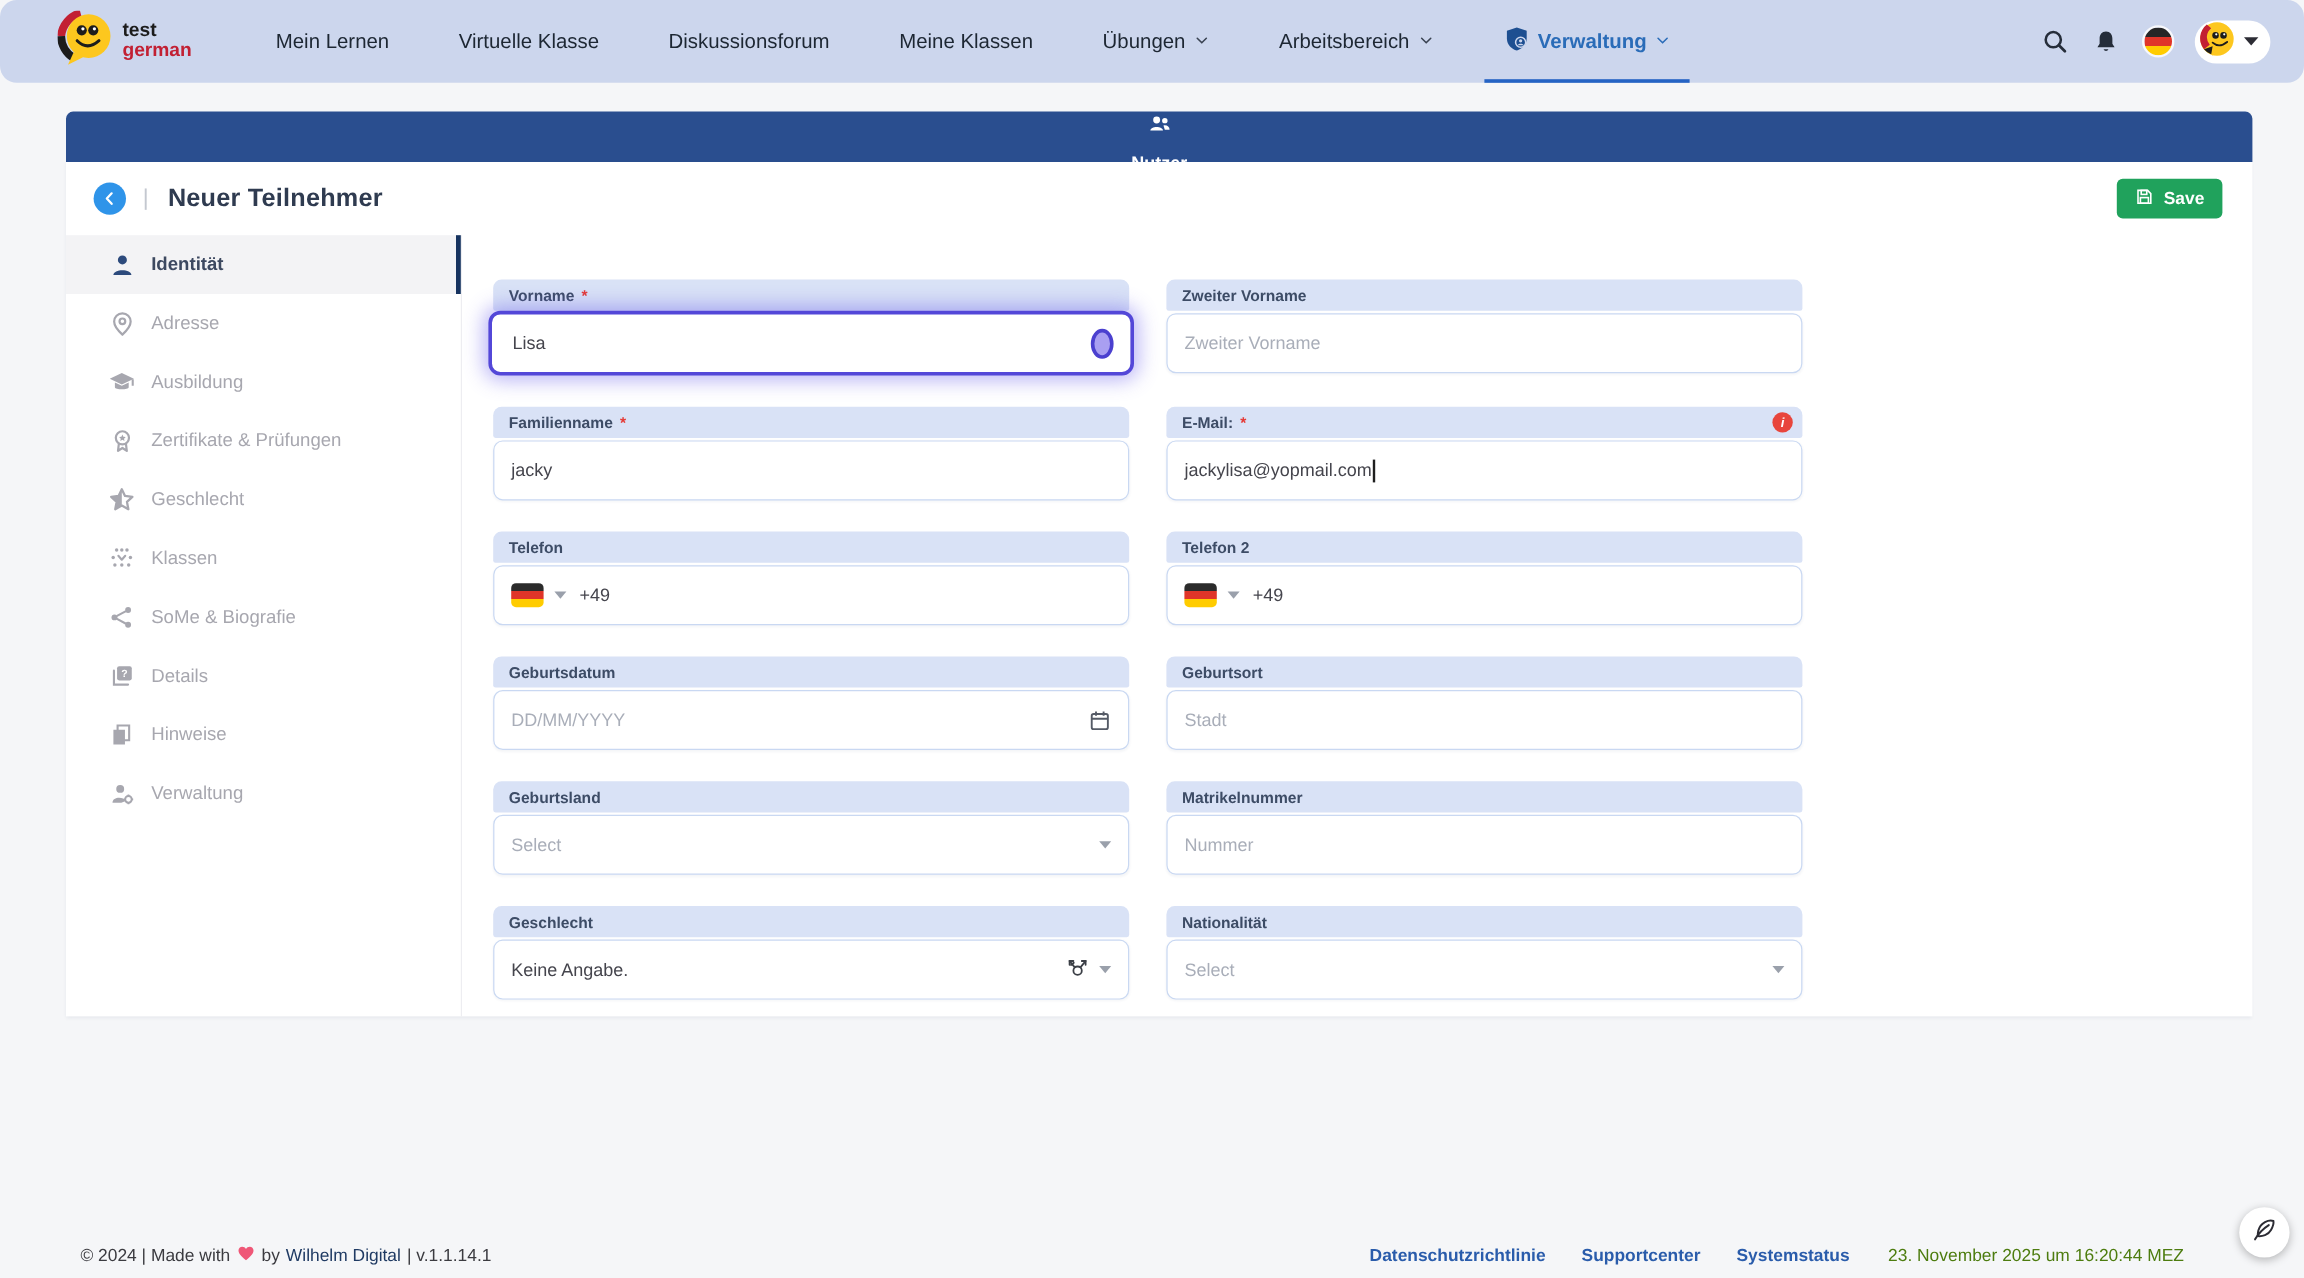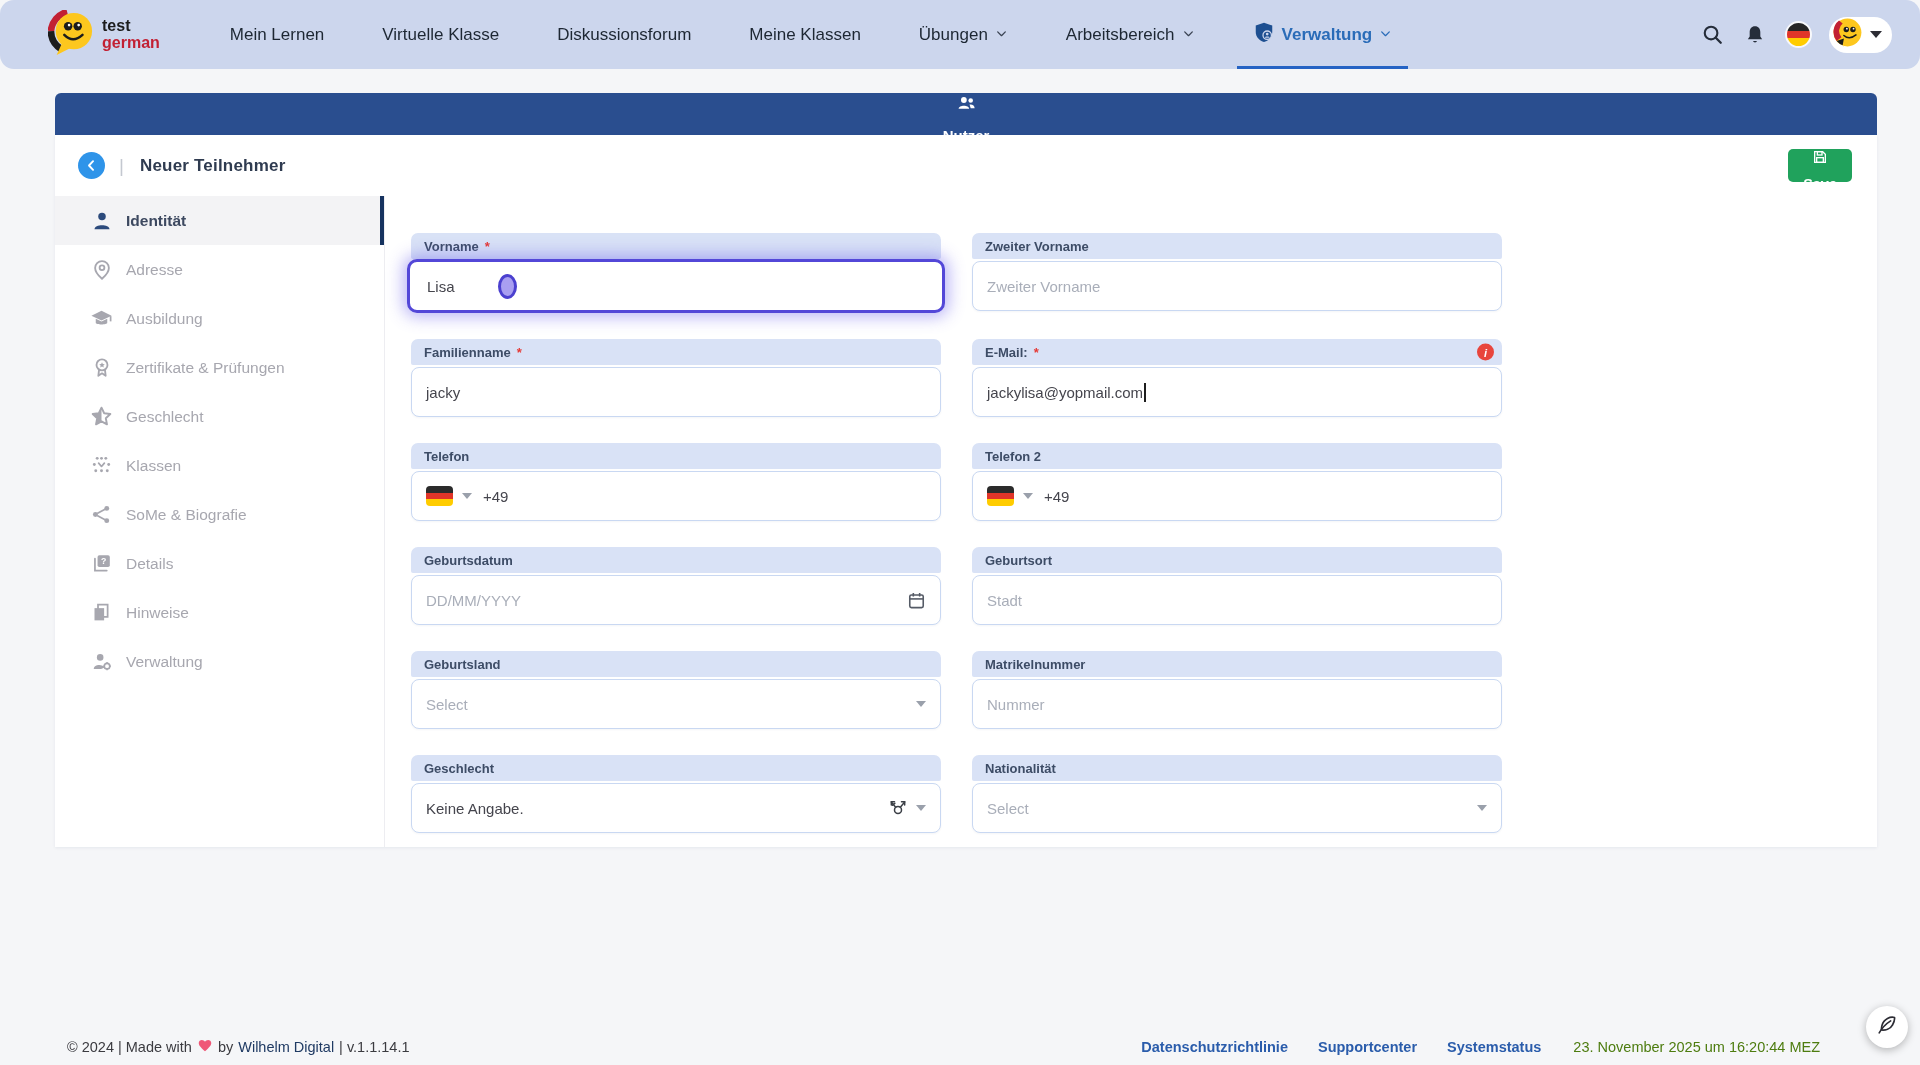--- a/index.html
+++ b/index.html
@@ -22,38 +22,38 @@
   .avatar-pill { background:#fff; border-radius:19px; height:36px; padding:0 10px 0 4px; display:flex; align-items:center; gap:8px; cursor:pointer; }
   .tri-down { width:0; height:0; border-left:6px solid transparent; border-right:6px solid transparent; border-top:7px solid #2c2c34; }
 
   
   .workspace { margin:24px 43px 0 55px; }
   .section-bar { height:42px; background:#2a4e8f; border-radius:6px 6px 0 0; display:flex; align-items:center; gap:10px; padding:0 20px; color:#fff; font-size:15px; font-weight:700;flex-direction:column; }
   .card { background:#fff; box-shadow:0 1px 3px rgba(40,60,100,.08); }
   .card-header { height:61px; display:flex; align-items:center; padding:0 25px 0 23px; }
   .back-btn { width:27px; height:27px; border-radius:50%; background:#2f94e9; display:flex; align-items:center; justify-content:center; cursor:pointer; }
   .hdr-divider { color:#c4c8d0; font-size:19px; margin:0 16px 0 14px; font-weight:400; }
-  .page-title { font-size:17px; font-weight:700; color:#2f3b50; letter-spacing:.2px; }
-  .save-btn { margin-left:auto; background:#20a25c; color:#fff; border:none; border-radius:5px; height:33px; padding:0 15px; font-size:14.5px; font-weight:700; display:flex; align-items:center; gap:8px; cursor:pointer; font-family:inherit;flex-direction:column; }
+  .page-title { font-size:21px; font-weight:700; color:#2f3b50; letter-spacing:.2px; }
+  .save-btn { margin-left:auto; background:#20a25c; color:#fff; border:none; border-radius:5px; height:33px; padding:0 15px; font-size:14.5px; font-weight:700; display:flex; align-items:center; gap:8px; cursor:pointer; font-family:inherit; }
 
   .card-body { display:flex; height:651px; }
 
   
   .sidebar { width:330px; border-right:1px solid #ededf1; }
   .side-item { height:49px; display:flex; align-items:center; gap:13px; padding-left:35px; cursor:pointer; color:#a7a7af; font-size:15.5px; }
   .side-item .s-ic { width:23px; height:23px; display:flex; align-items:center; justify-content:center; }
   .side-item.active { background:#f3f3f5; color:#3d4960; font-weight:700; border-right:4px solid #16335f; }
 
   
   .form-area { padding:37px 0 0 26px; display:grid; grid-template-columns:530px 530px; column-gap:31px; row-gap:26px; align-content:start; }
   .field { width:530px; }
   .label-strip { height:26px; background:#d9e2f6; border-radius:7px 7px 2px 2px; display:flex; align-items:center; padding:0 13px; font-size:13px; font-weight:700; color:#3d4c66; position:relative; }
   .req { color:#e53935; margin-left:6px; font-size:13px; }
   .input-box { margin-top:2px; height:50px; background:#fff; border:1px solid #c9d8f2; border-radius:8px; display:flex; align-items:center; padding:0 14px; font-size:15px; color:#45454d; box-shadow:0 1px 2px rgba(30,50,90,.05); position:relative; }
-  .input-box.focused { border:3px solid #5347d8; border-radius:10px; margin:0 -4px; height:54px; box-shadow:0 0 16px 4px rgba(104,93,235,.45); padding-left:17px; }
+  .input-box.focused { border:3px solid #5347d8; border-radius:10px; margin:0 -4px; height:54px; box-shadow:0 0 16px 4px rgba(104,93,235,.45); padding-left:17px;justify-content:space-between; }
   .ph { color:#a9aeb9; }
   .click-indicator { width:19px; height:25px; border-radius:50%; background:#a99ff1; border:3px solid #4b40cf; margin-left:43px; }
   .caret { width:2px; height:19px; background:#1e1e1e; display:inline-block; margin-left:1px; }
   .info-badge { position:absolute; right:8px; top:50%; transform:translateY(-50%); width:17px; height:17px; border-radius:50%; background:#e8453c; color:#fff; font-size:11px; font-weight:700; display:flex; align-items:center; justify-content:center; font-style:italic; }
   .flag-rect { width:27px; height:20px; border-radius:4px; background:linear-gradient(#2b2b2b 33.3%, #e03529 33.3% 66.6%, #ffcc00 66.6%); flex:0 0 auto; }
   .mini-chev { width:0; height:0; border-left:5px solid transparent; border-right:5px solid transparent; border-top:6px solid #9aa0ab; margin:0 11px 0 9px; }
   .right-icons { margin-left:auto; display:flex; align-items:center; gap:8px; }
   .sel-chev { width:0; height:0; border-left:5px solid transparent; border-right:5px solid transparent; border-top:6px solid #9aa0ab; }
 
   

